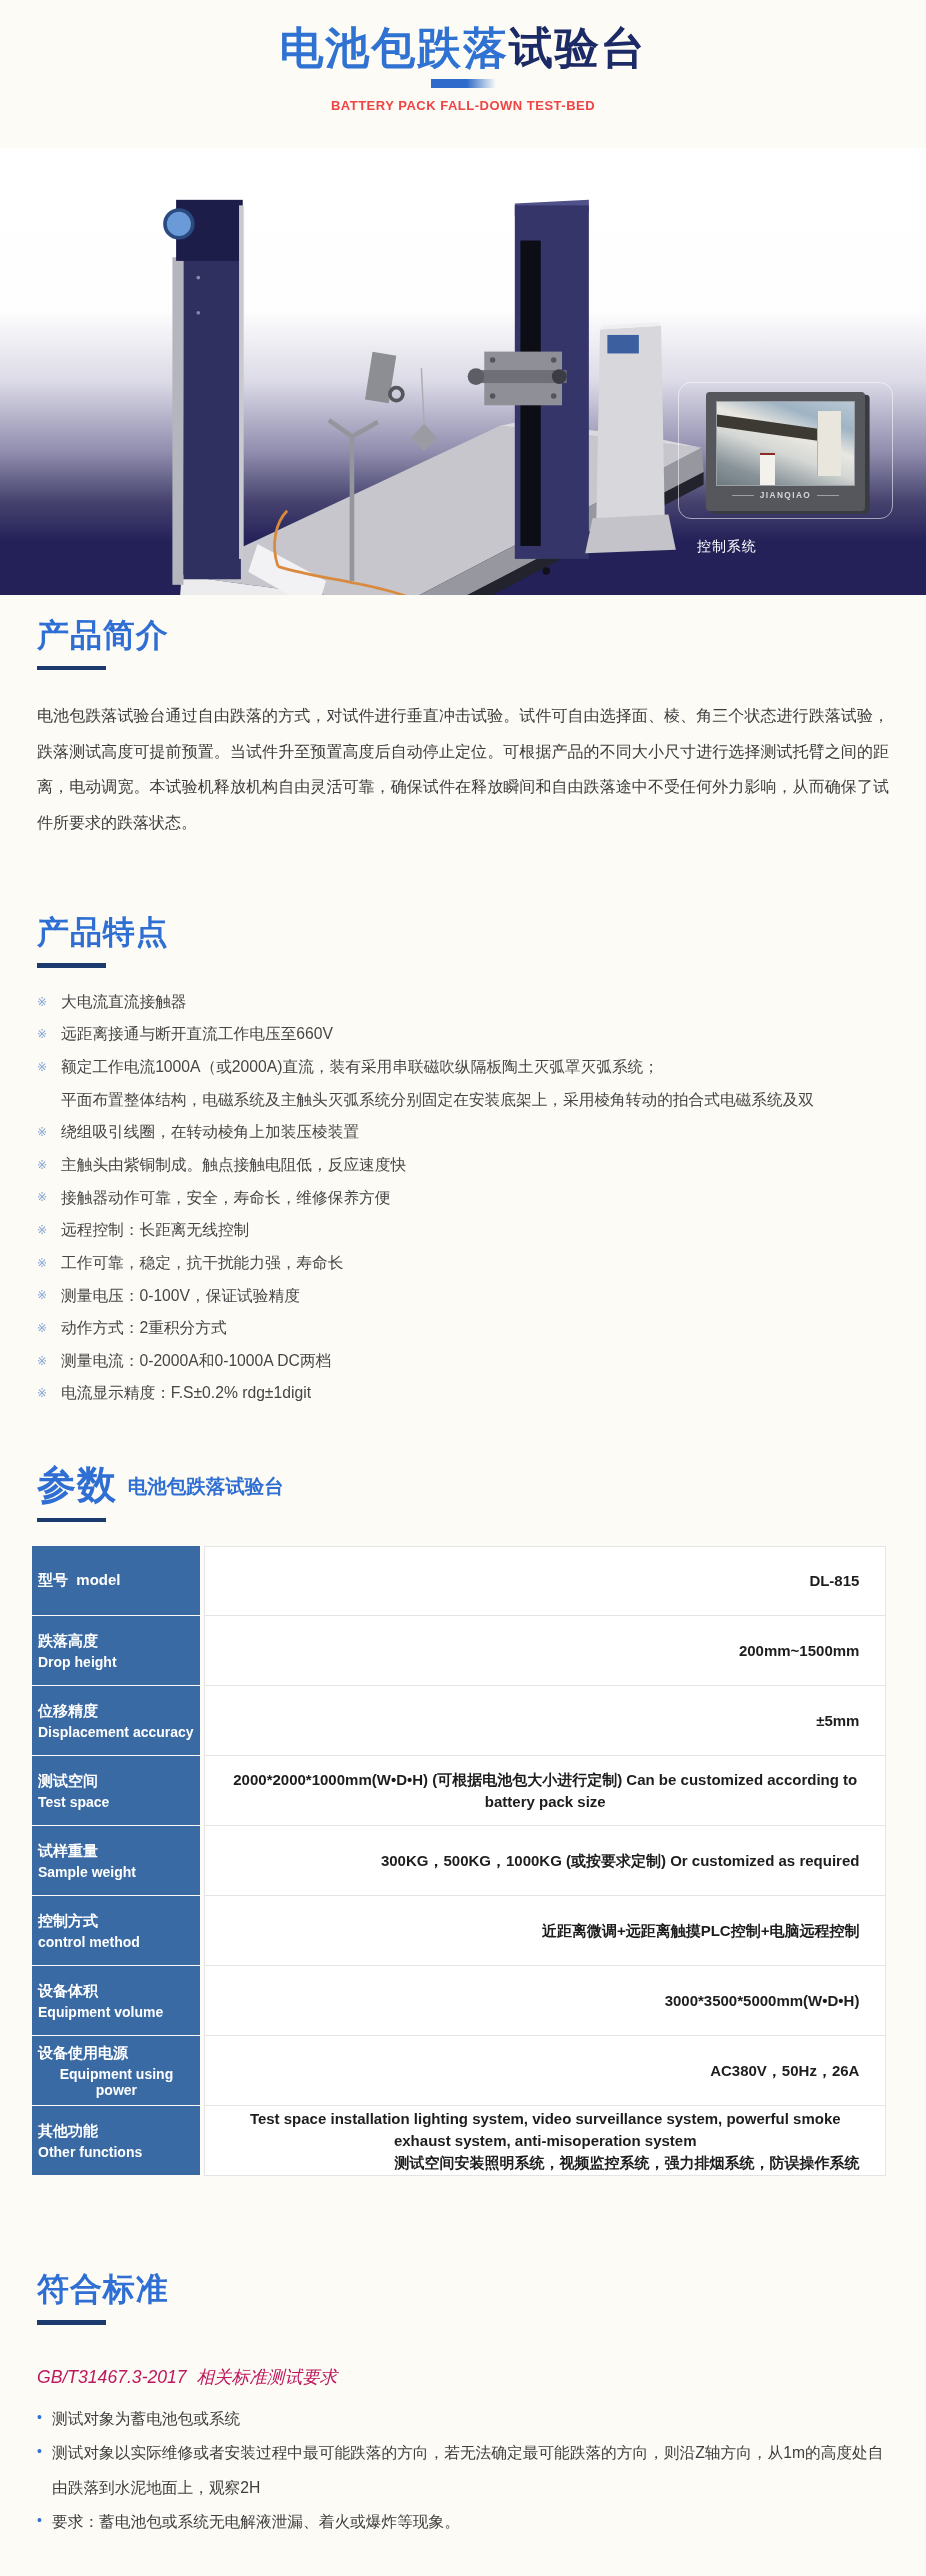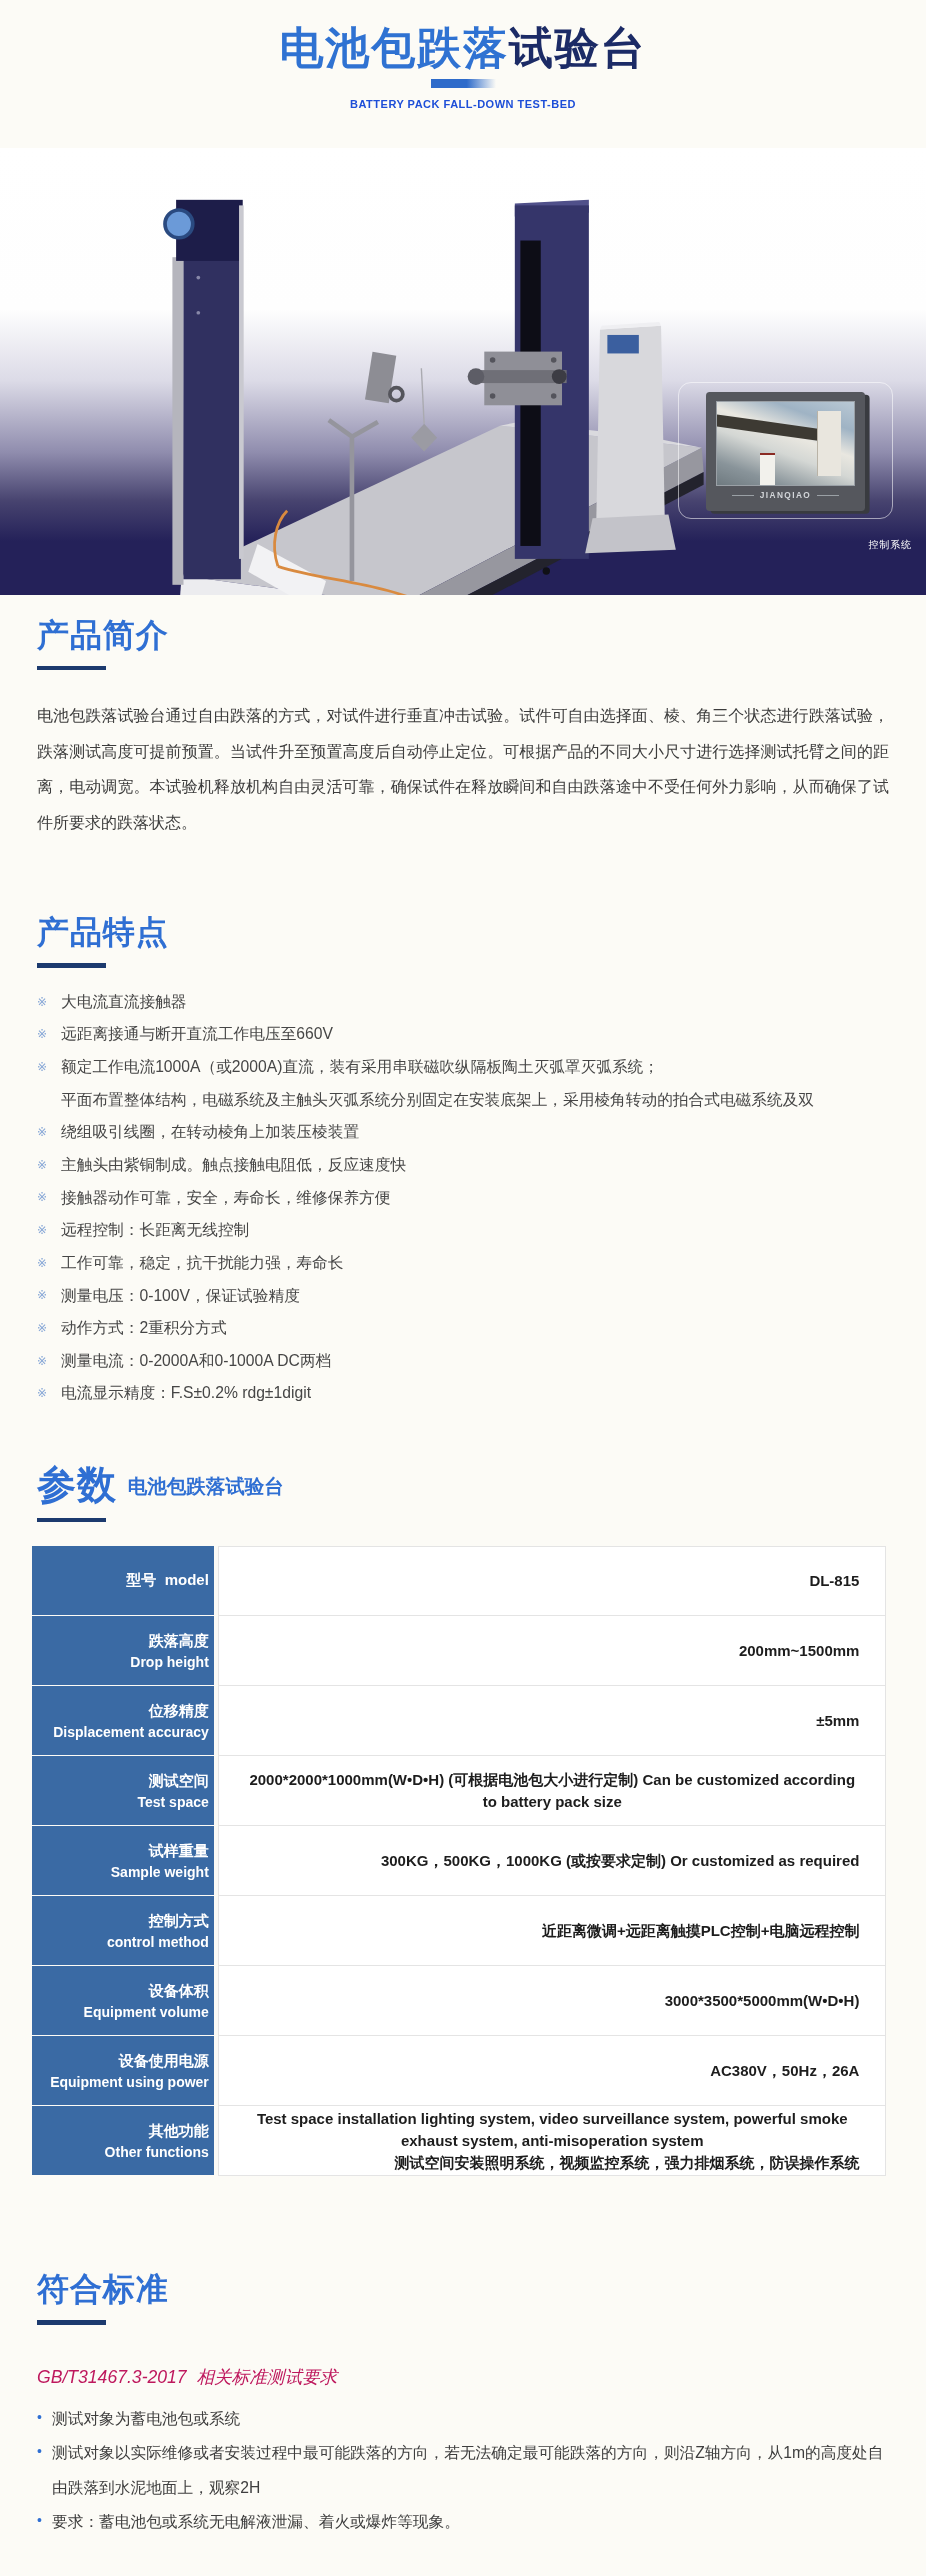--- a/index.html
+++ b/index.html
@@ -10,21 +10,21 @@
     font-family:"Liberation Sans","DejaVu Sans",sans-serif;
   }
 
   
   .site-header { height:148px; text-align:center; padding-top:23px; }
   .main-title { font-size:44px; font-weight:800; letter-spacing:1.9px; line-height:1.15; }
   .t-hl   { color:#2f72d2; }
   .t-rest { color:#1c2b66; }
   .title-bar { width:65px; height:9.3px; margin:5.6px auto 0;
     background:linear-gradient(90deg,#2e6bca 0%,#2e6bca 55%,rgba(126,166,224,0) 100%); }
-  .subtitle { margin-top:9.3px; font-size:11px; font-weight:800; color:#1d4ed8; letter-spacing:0.5px; }
+  .subtitle { margin-top:9.3px; font-size:13px; font-weight:800; color:#ef4444; letter-spacing:0.5px; }
 
   
   .hero { position:relative; height:447px;
     background:linear-gradient(180deg,#ffffff 0%,#fefefe 36%,#dcdbe7 52%,#908dae 68%,#47436f 79%,#242159 88%,#242159 100%); }
   .machine { position:absolute; left:0; top:0; width:926px; height:447px; }
 
   .inset { position:absolute; left:678px; top:234px; width:215px; height:137px;
     border:0.9px solid rgba(255,255,255,.55); border-radius:13px; }
   .hmi { position:relative; width:159px; height:119px; margin:9.3px auto 0;
     background:#55575d; border-radius:3.7px; box-shadow:4.6px 2.8px 0 #393b40; padding:8.3px 10.2px 1.9px; }
@@ -33,21 +33,21 @@
   .hmi-screen .beam { position:absolute; left:-7.4px; top:20.4px; width:120px; height:12px;
     background:#3d3a33; transform:rotate(8deg); }
   .hmi-screen .bldg { position:absolute; right:13px; top:9.3px; width:24px; height:65px;
     background:#e9e6de; border-left:1.9px solid #b9b3a6; }
   .hmi-screen .door { position:absolute; left:43px; bottom:0; width:15px; height:31.5px;
     background:#f2f1ec; border-top:2.8px solid #8a2b24; }
   .hmi-brand-row { display:flex; align-items:center; justify-content:center; gap:5.6px;
     margin-top:4.6px; color:#d3d6da; font-size:8.3px; font-weight:700; letter-spacing:1.4px; }
   .hmi-brand-row .dash { width:22px; height:0.9px; background:#9aa0a5; }
   .inset-caption { position:absolute; left:697px; top:390px; width:215px;
-    text-align:right; color:#fff; font-size:10px; letter-spacing:0.9px; }
+    text-align:left; color:#fff; font-size:14px; letter-spacing:0.9px; }
 
   
   .section { margin:0 37px; }
   .sec-h { font-size:32px; font-weight:800; color:#2f6fd3; letter-spacing:0.9px; line-height:1.25; }
   .rule { width:69px; height:4.6px; background:#1c3a6e; margin-top:11px; }
 
   
   .intro { padding-top:19.5px; }
   .intro p { margin-top:28px; font-size:16px; line-height:2.22; color:#3c3c3c;
     text-align:justify; }
@@ -60,22 +60,22 @@
   .features li.cont { padding-left:24px; }
 
   
   .params { margin-top:59px; }
   .params .sec-h { font-size:39px; }
   .params .sub { font-size:19.5px; font-weight:700; color:#2f6fd3; margin-left:11px;
     vertical-align:5.6px; letter-spacing:0; }
   .params .rule { margin-top:7.4px; }
   .ptable { margin:24px 0 0 -4.6px; width:854px; }
   .prow { display:flex; height:70px; }
-  .plabel { width:182px; background:#3a6aa4; color:#fff; text-align:center; font-weight:700;
-    display:flex; flex-direction:column; justify-content:center; align-items:flex-end;
+  .plabel { width:168px; background:#3a6aa4; color:#fff; text-align:center; font-weight:700;
+    display:flex; flex-direction:column; justify-content:center; align-items:flex-start;
     border-bottom:1.9px solid #fcfbf6; padding:0 5.6px; }
   .plabel .cn { font-size:15px; white-space:pre-wrap; }
   .plabel .en { font-size:14px; margin-top:2.8px; }
   .pvalue { flex:1; margin-left:3.7px; background:#fff; border:0.9px solid #e4e4e4; border-top:none;
     color:#1d1d1d; font-weight:700; font-size:15px; line-height:1.45; text-align:center;
     display:flex; flex-direction:column; justify-content:center; align-items:flex-end;
     padding:5.6px 26px; }
   .prow:first-child .pvalue { border-top:0.9px solid #e4e4e4; }
 
   

